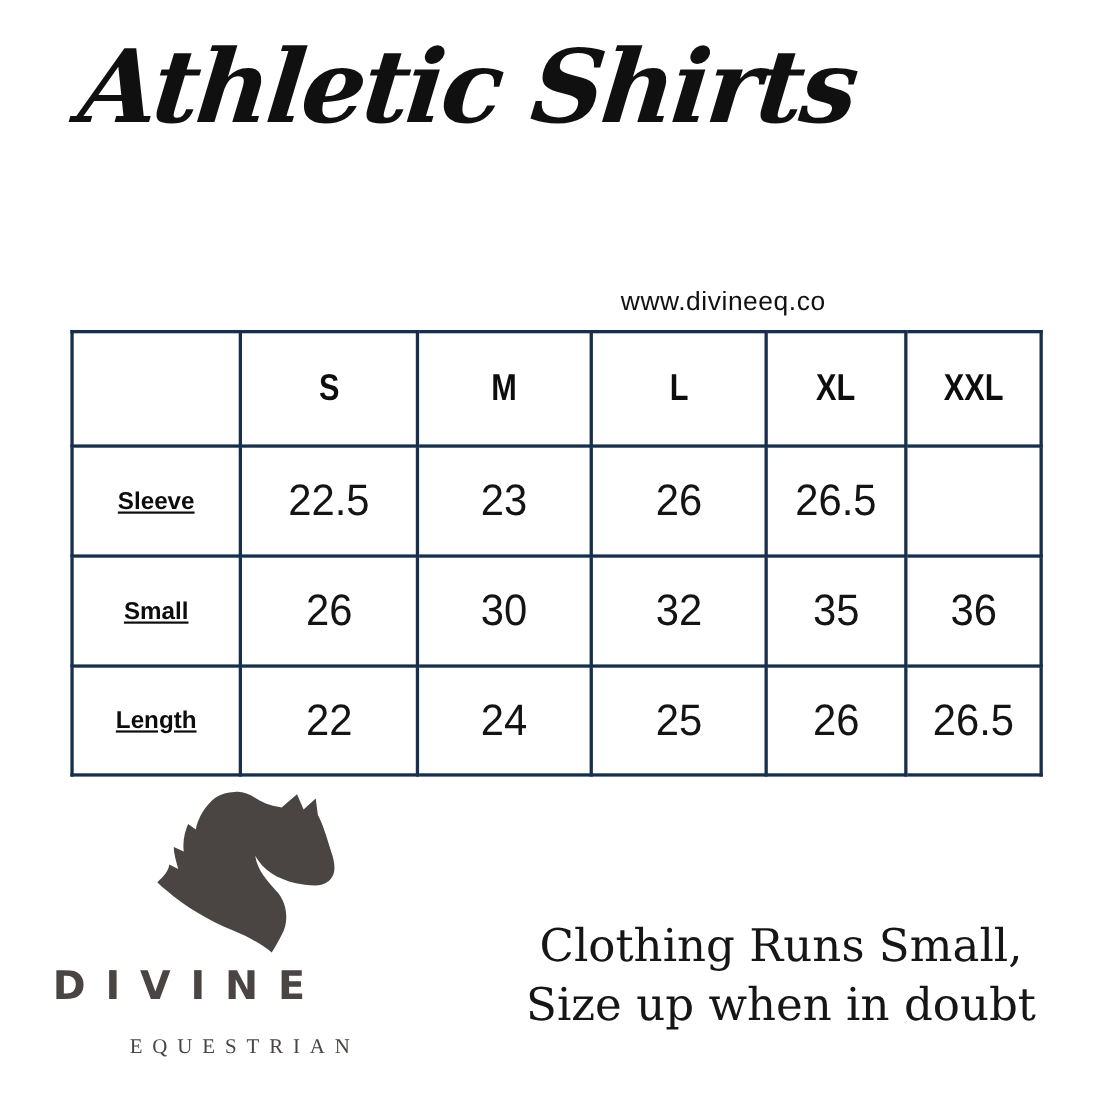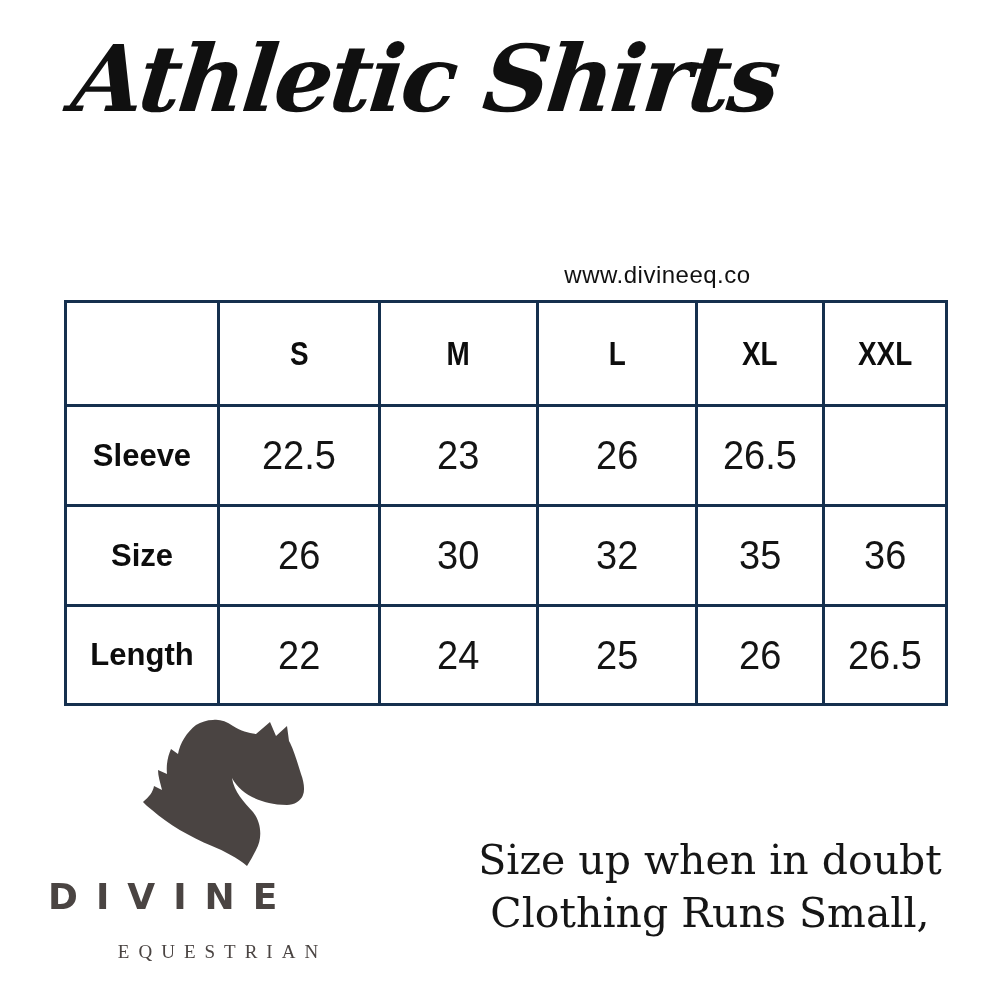--- a/index.html
+++ b/index.html
@@ -67,22 +67,23 @@
   }
   .size-table .hdr {
     display: inline-block;
     transform: scaleX(0.82);
     font-weight: bold;
     font-size: 34px;
     color: #0d0d0d;
   }
   .size-table .rowlabel {
     font-weight: bold;
-    font-size: 31px;
+    font-size: 22px;
     color: #0d0d0d;
+    text-decoration: underline;
   }
   .size-table .val {
     display: inline-block;
     transform: scaleX(0.95);
     font-weight: normal;
     font-size: 40px;
     color: #141414;
   }
 
   
@@ -151,21 +152,21 @@
     </tr>
     <tr style="height:100px">
       <td><span class="rowlabel">Sleeve</span></td>
       <td><span class="val">22.5</span></td>
       <td><span class="val">23</span></td>
       <td><span class="val">26</span></td>
       <td><span class="val">26.5</span></td>
       <td><span class="val"></span></td>
     </tr>
     <tr style="height:100px">
-      <td><span class="rowlabel">Size</span></td>
+      <td><span class="rowlabel">Small</span></td>
       <td><span class="val">26</span></td>
       <td><span class="val">30</span></td>
       <td><span class="val">32</span></td>
       <td><span class="val">35</span></td>
       <td><span class="val">36</span></td>
     </tr>
     <tr style="height:99px">
       <td><span class="rowlabel">Length</span></td>
       <td><span class="val">22</span></td>
       <td><span class="val">24</span></td>
@@ -205,17 +206,17 @@
       C 60 43 67 32 76 25
       C 81 22 87 20 93 20
       Z"></path>
   </svg>
 
   <div class="brand">DIVINE</div>
 
   <div class="subbrand">EQUESTRIAN</div>
 
   <div class="note">
+    <div>Clothing Runs Small,</div>
     <div>Size up when in doubt</div>
-    <div>Clothing Runs Small,</div>
   </div>
 
 </div>
 
 </body></html>

